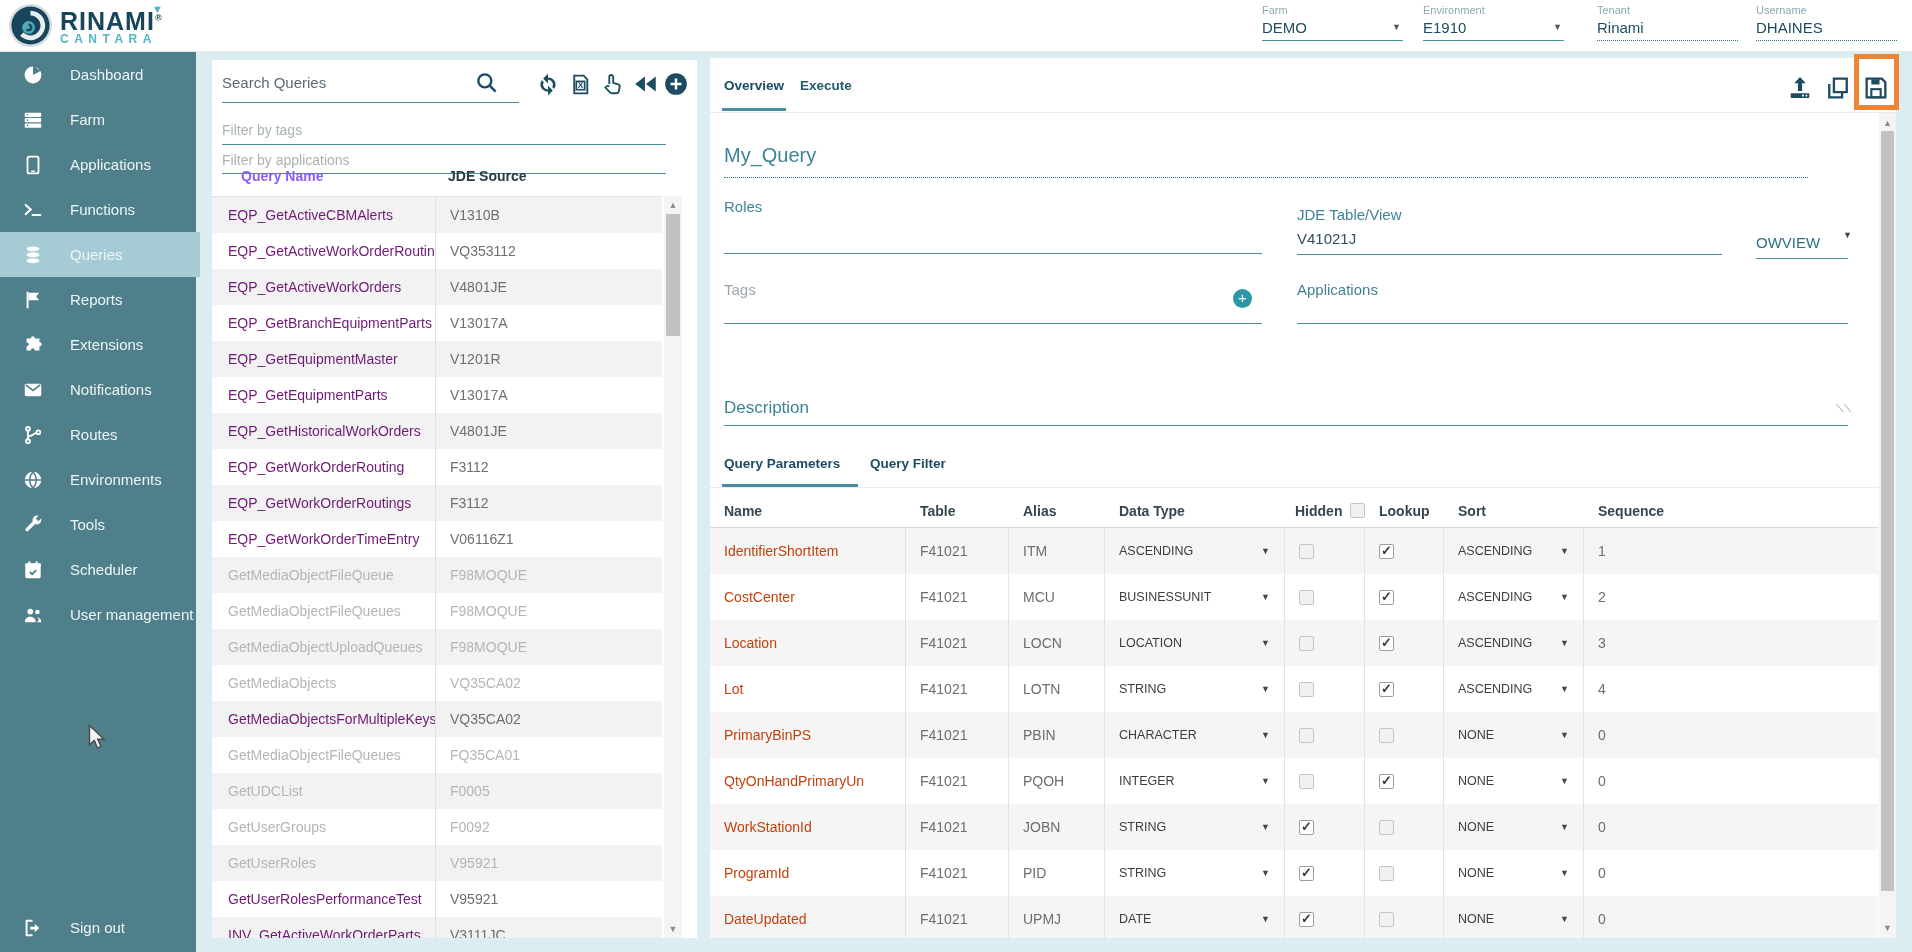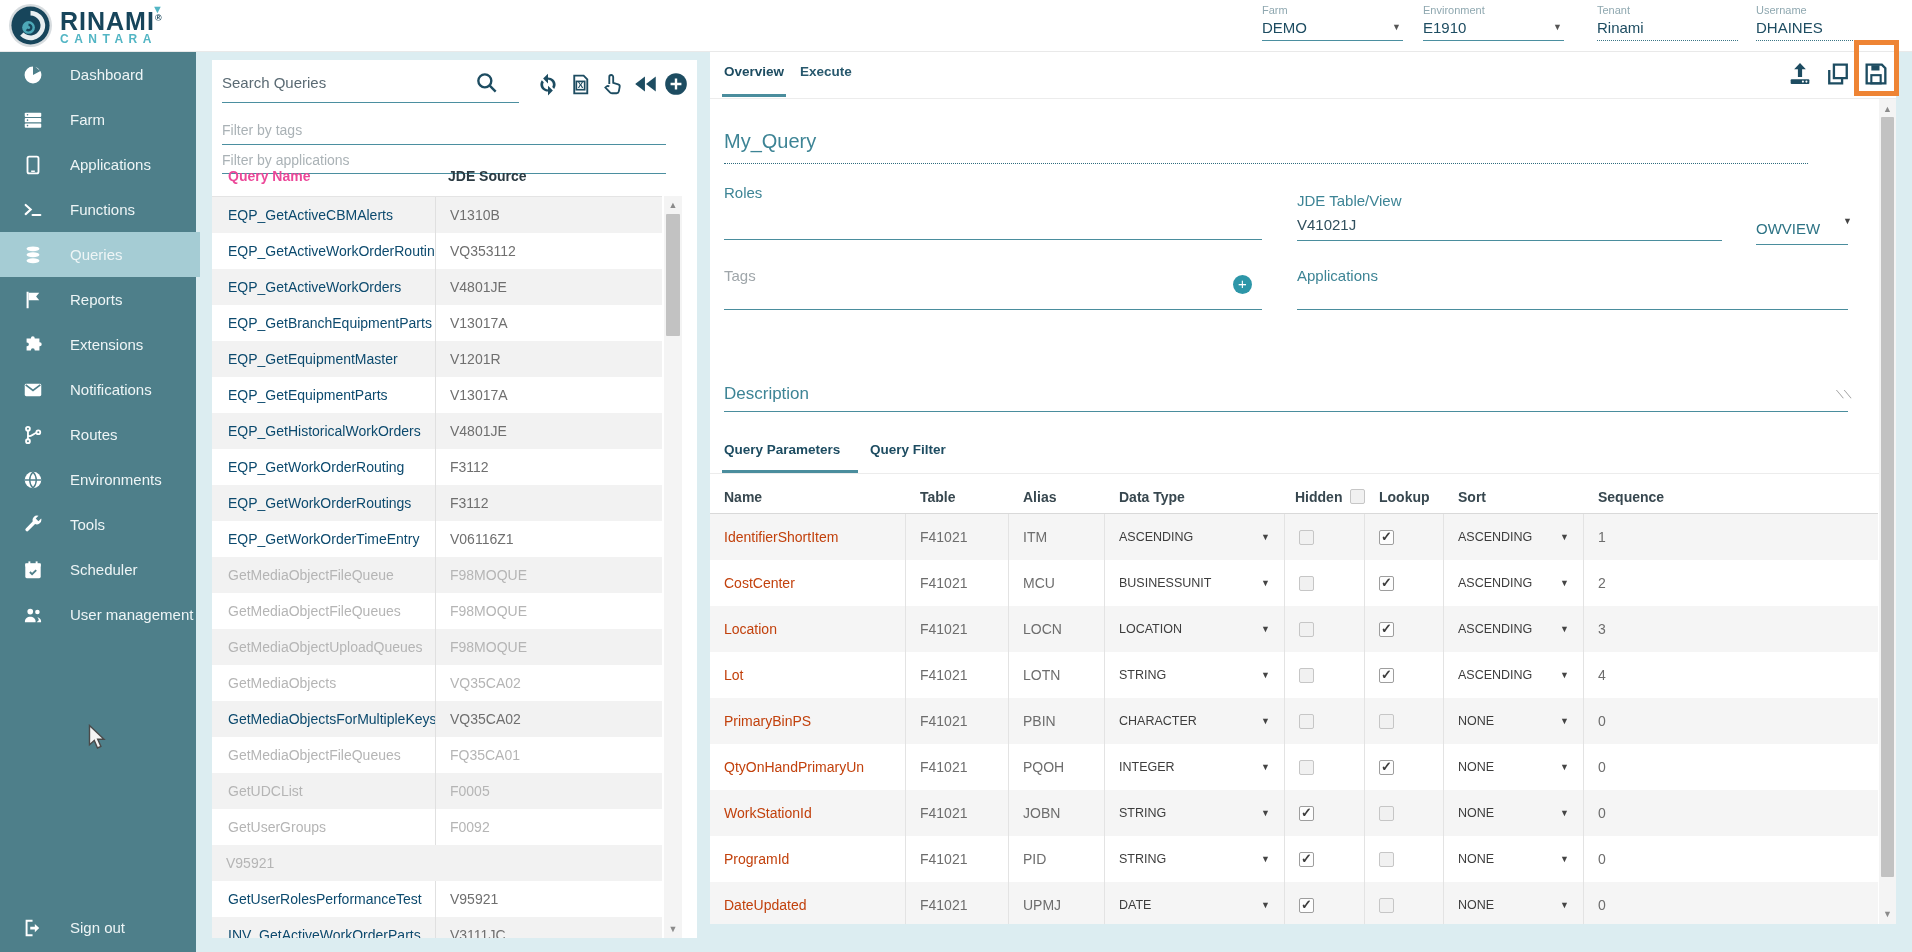--- a/index.html
+++ b/index.html
@@ -34,37 +34,37 @@
 
   
   .qpanel { position:absolute; left:212px; top:60px; width:485px; height:878px; background:#ffffff; }
   .q-search-text { position:absolute; left:10px; top:14px; font-size:15px; color:#5a6a73; }
   .q-search-line { position:absolute; left:10px; top:42px; width:297px; height:0; border-bottom:1px solid #4b8fa0; }
   .q-search-icon { position:absolute; left:262px; top:10px; width:26px; height:26px; }
   .q-toolbar-icon { position:absolute; top:10px; width:28px; height:28px; display:flex; align-items:center; justify-content:center; cursor:pointer; }
   .q-filter { position:absolute; left:10px; font-size:14px; color:#aab2b6; }
   .q-filter-line { position:absolute; left:10px; width:444px; height:0; border-bottom:1px solid #4b8fa0; }
   .q-head { position:absolute; left:0; top:108px; width:452px; height:28px; }
-  .q-head .qh1 { position:absolute; left:16px; font-size:14px; font-weight:bold; color:#ec4899; }
+  .q-head .qh1 { position:absolute; left:29px; font-size:14px; font-weight:bold; color:#8b5cf6; }
   .q-head .qh2 { position:absolute; left:236px; font-size:14px; font-weight:bold; color:#2b3a42; }
   .q-rows { position:absolute; left:0; top:136px; width:450px; height:742px; overflow:hidden; border-top:1px solid #e4e4e4; }
   .qrow { display:grid; grid-template-columns:224px 1fr; height:36px; background:#ffffff; cursor:pointer; }
   .qrow.alt { background:#f2f2f2; }
   .qrow > div { display:flex; align-items:center; font-size:14px; overflow:hidden; white-space:nowrap; }
-  .qname { padding-left:16px; color:#0c4a6e; border-right:1px solid #e0e0e0; }
+  .qname { padding-left:16px; color:#701a75; border-right:1px solid #e0e0e0; }
   .qsrc { padding-left:14px; color:#6f6f6f; }
   .qrow.muted .qname, .qrow.muted .qsrc { color:#b5b5b5; }
 
   
   .vscroll { position:absolute; background:#f4f4f4; }
   .vs-arrow { position:absolute; left:0; width:100%; text-align:center; font-size:9px; color:#8b8b8b; }
   .vs-thumb { position:absolute; left:2px; background:#c2c2c2; border-radius:1px; }
 
   
-  .mpanel { position:absolute; left:710px; top:44px; width:1186px; height:880px; background:#ffffff; }
+  .mpanel { position:absolute; left:710px; top:58px; width:1186px; height:880px; background:#ffffff; }
   .mtab { position:absolute; top:20px; font-size:13.5px; font-weight:bold; color:#1d4c61; cursor:pointer; }
   .mtab.inactive { color:#27586d; }
   .mtab-underline { position:absolute; left:12px; top:50px; width:64px; height:3px; background:#4a8d9d; }
   .mtab-bar-line { position:absolute; left:0; top:54px; width:1186px; height:0; border-bottom:1px solid #ececec; }
   .m-action { position:absolute; top:14px; width:32px; height:32px; display:flex; align-items:center; justify-content:center; cursor:pointer; }
   .save-box { position:absolute; left:1144px; top:-4px; width:45px; height:56px; border:5px solid #ee8434; z-index:6; }
 
   .m-title { position:absolute; left:14px; top:86px; font-size:20px; color:#3d8495; }
   .m-title-line { position:absolute; left:14px; top:119px; width:1084px; border-bottom:1px dotted #2f6c7e; }
 
@@ -424,20 +424,21 @@
         </div>
         <div class="qrow alt muted">
           <div class="qname">GetUDCList</div>
           <div class="qsrc">F0005</div>
         </div>
         <div class="qrow muted">
           <div class="qname">GetUserGroups</div>
           <div class="qsrc">F0092</div>
         </div>
         <div class="qrow alt muted">
+          <div class="qname">GetUserRoles</div>
           <div class="qsrc">V95921</div>
         </div>
         <div class="qrow">
           <div class="qname">GetUserRolesPerformanceTest</div>
           <div class="qsrc">V95921</div>
         </div>
         <div class="qrow alt">
           <div class="qname">INV_GetActiveWorkOrderParts</div>
           <div class="qsrc">V3111JC</div>
         </div>

